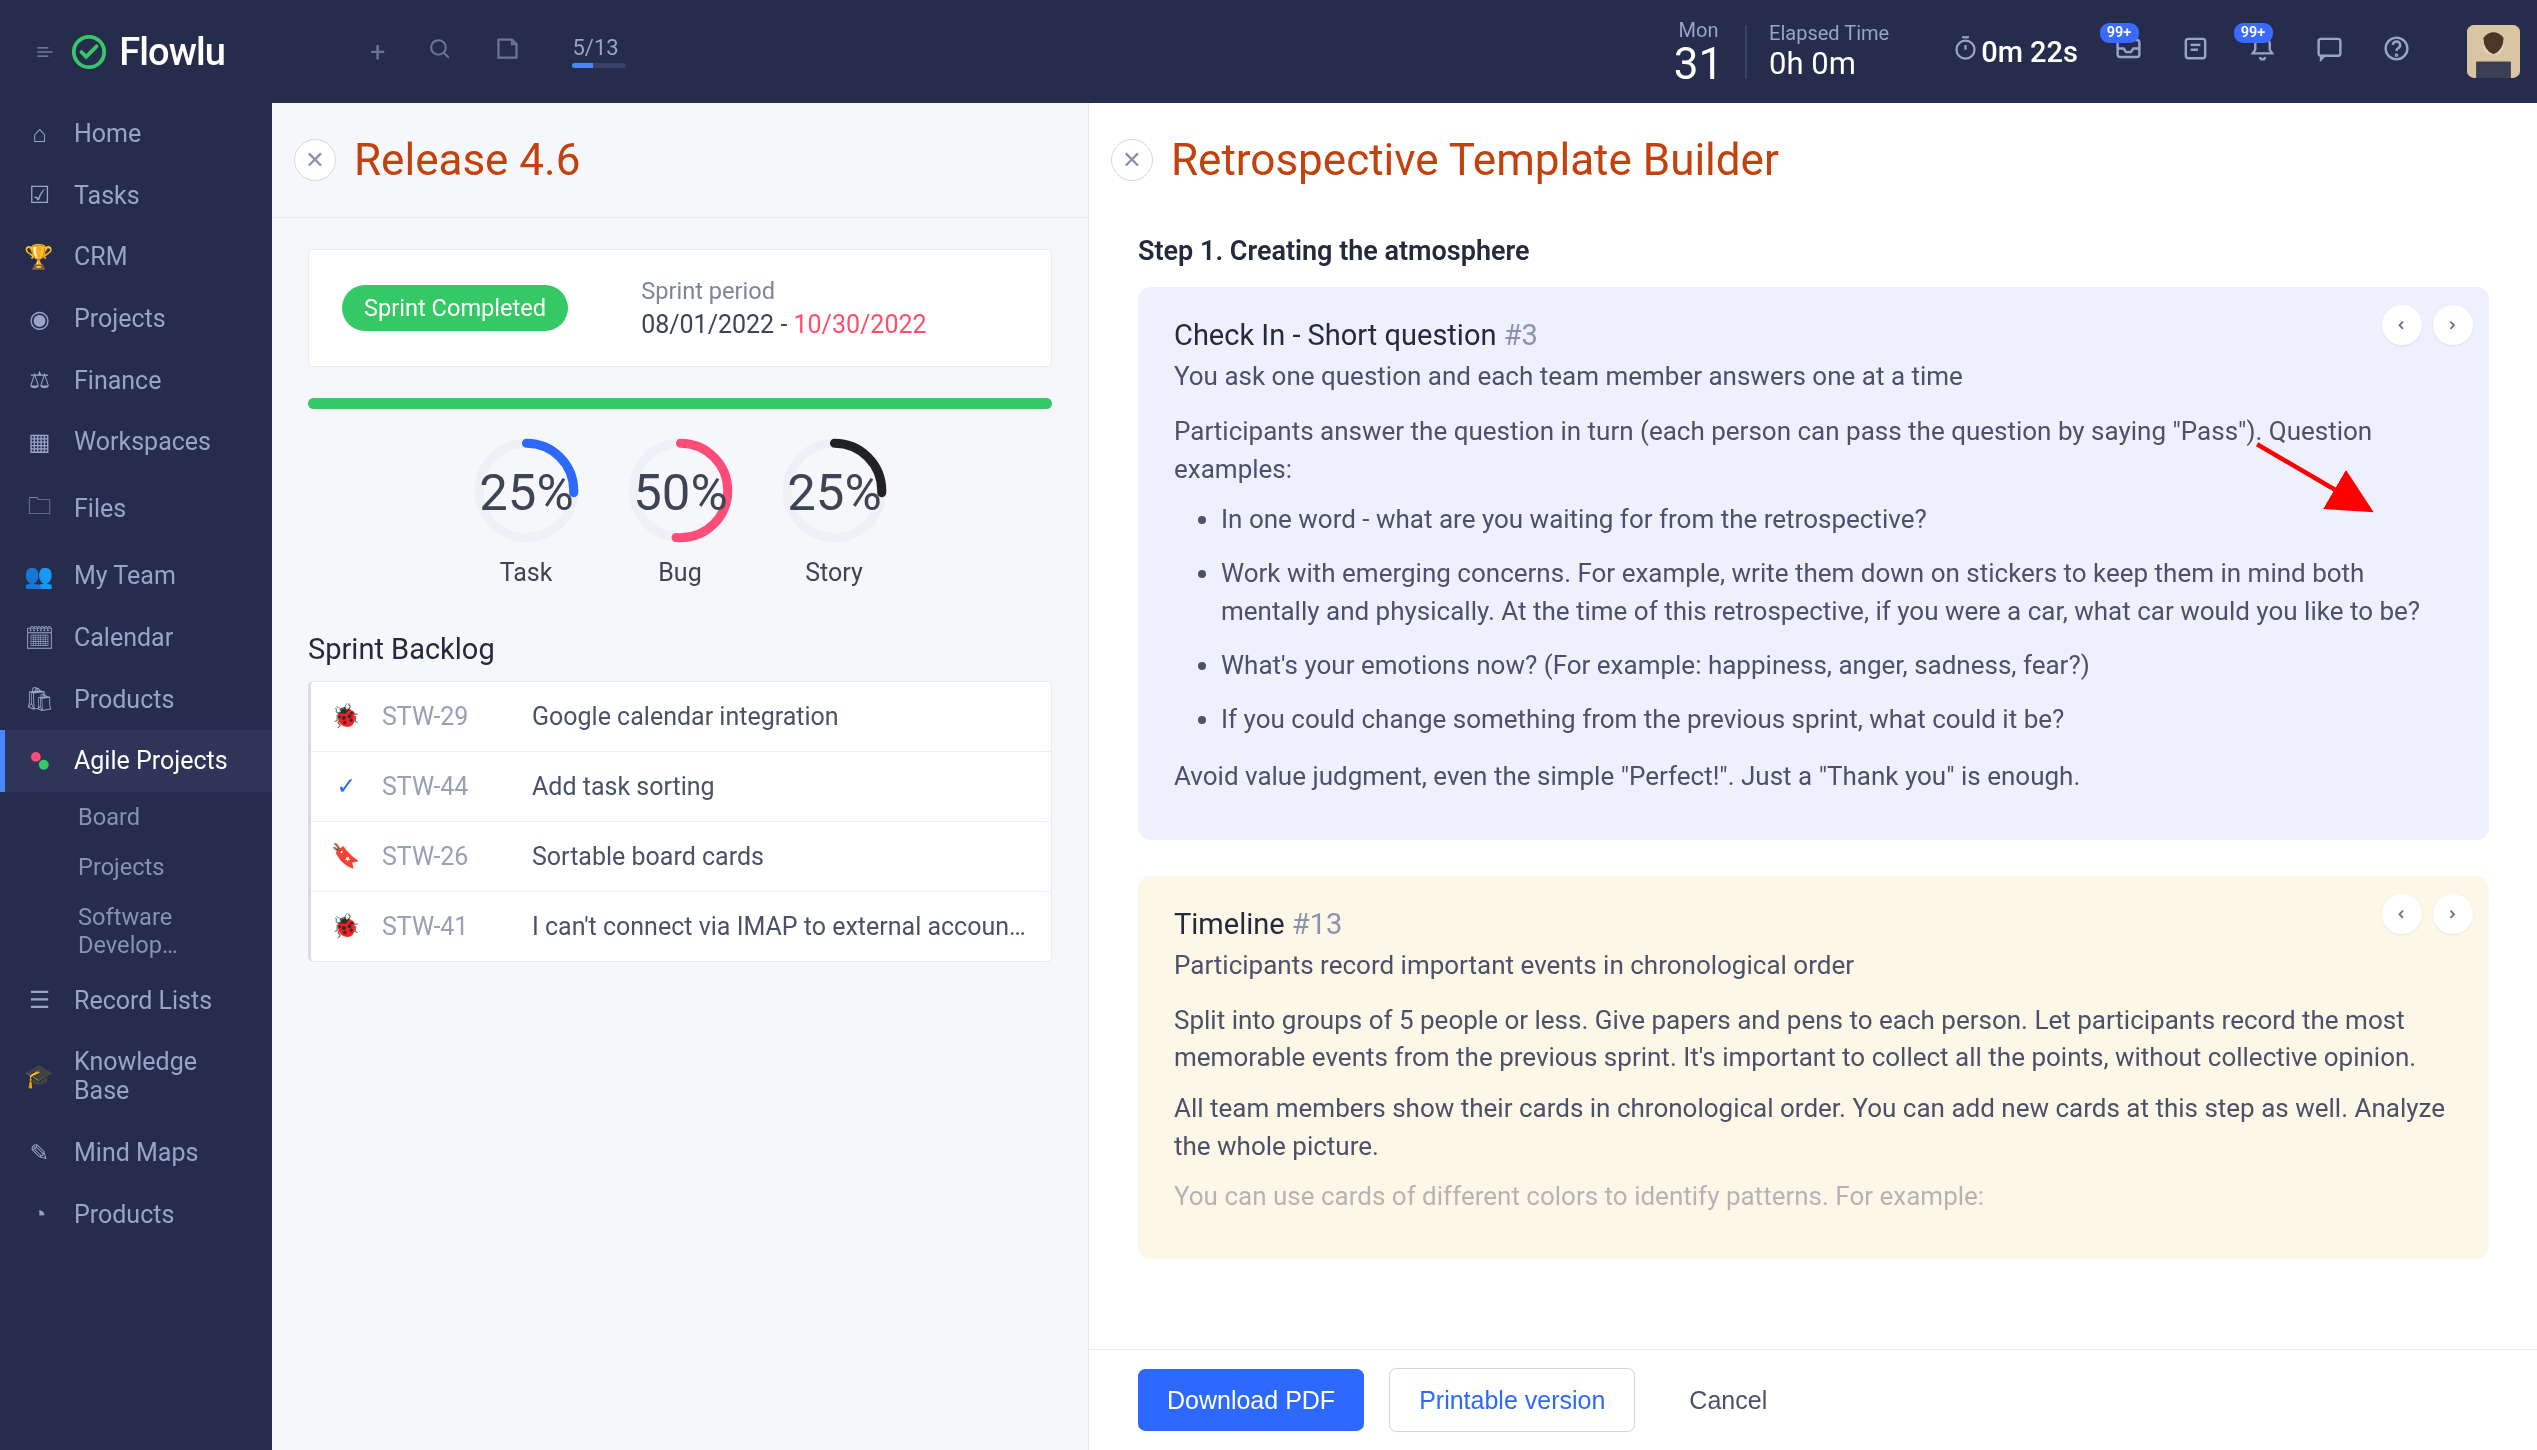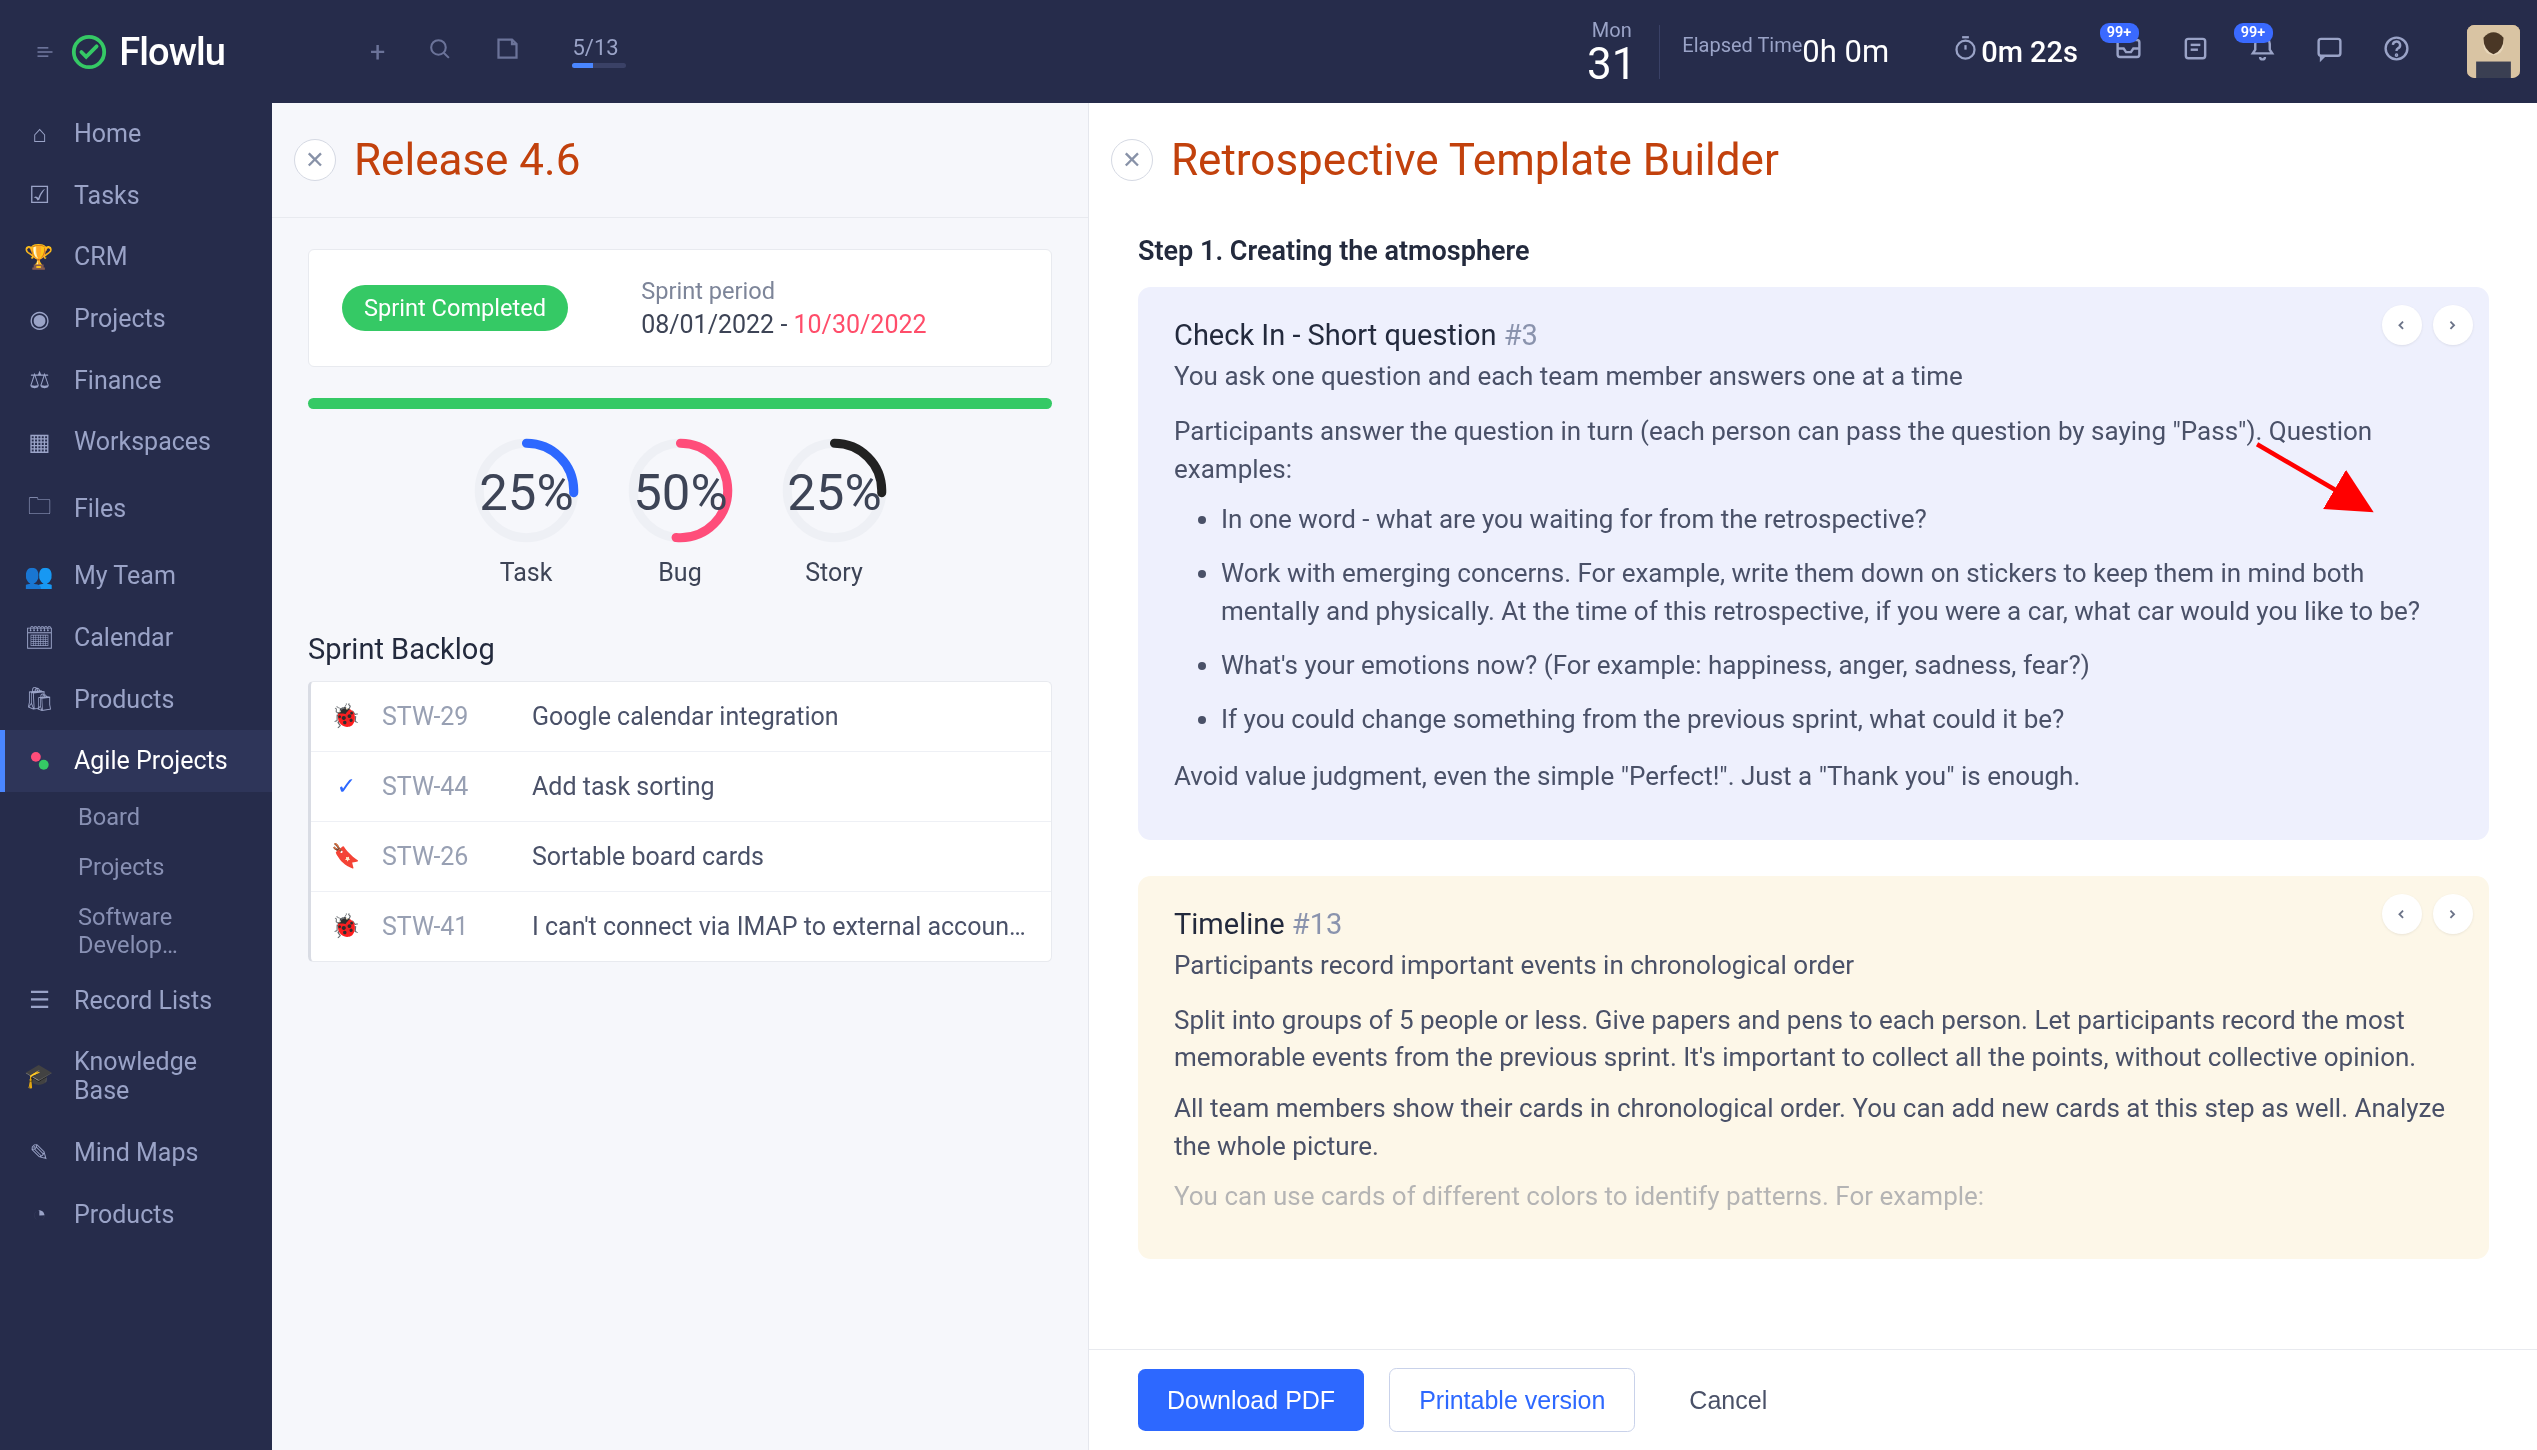--- a/index.html
+++ b/index.html
@@ -17,21 +17,21 @@
 .tb-progress { display: flex; flex-direction: column; margin-left: 9px; gap: 3.6px; }
 .tb-progress-text { color: #9aa3c7; font-size: 22px; }
 .tb-progress-bar { width: 54px; height: 5.4px; background: #3a4166; border-radius: 2.7px; overflow: hidden; }
 .tb-progress-fill { height: 100%; background: #4a86ff; width: 38%; }
 .spacer { flex: 1; }
 .date-block { display: flex; align-items: center; gap: 22px; margin-right: 36px; }
 .date-day { text-align: center; }
 .date-dow { color: #9aa3c7; font-size: 20px; }
 .date-num { font-size: 44px; font-weight: 400; line-height: 1; }
 .date-div { width: 1.8px; height: 54px; background: #3a4166; }
-.elapsed { display: flex; flex-direction: row; }
+.elapsed { display: flex; flex-direction: column; }
 .elapsed-lbl { color: #9aa3c7; font-size: 20px; }
 .elapsed-val { font-size: 31px; }
 .timer { display: flex; align-items: center; gap: 2px; margin-left: 27px; margin-right: 36px; }
 .timer .icn { color: #9aa3c7; font-size: 27px; }
 .timer-val { font-size: 29px; font-weight: 500; }
 .tb-right { display: flex; align-items: center; gap: 38px; color: #9aa3c7; }
 .tb-right .icn { font-size: 29px; position: relative; }
 .badge { position: absolute; top: -11px; left: -14.5px; background: #3a6aff; color: #fff; font-size: 14.5px; padding: 1.8px 7.3px; border-radius: 9px; font-weight: 600; }
 .avatar { width: 53px; height: 53px; border-radius: 7.3px; background: linear-gradient(135deg, #c9a77a 0%, #a6825c 100%); margin-left: 18px; display: flex; align-items: center; justify-content: center; overflow: hidden; }
 .avatar svg { width: 53px; height: 53px; }

